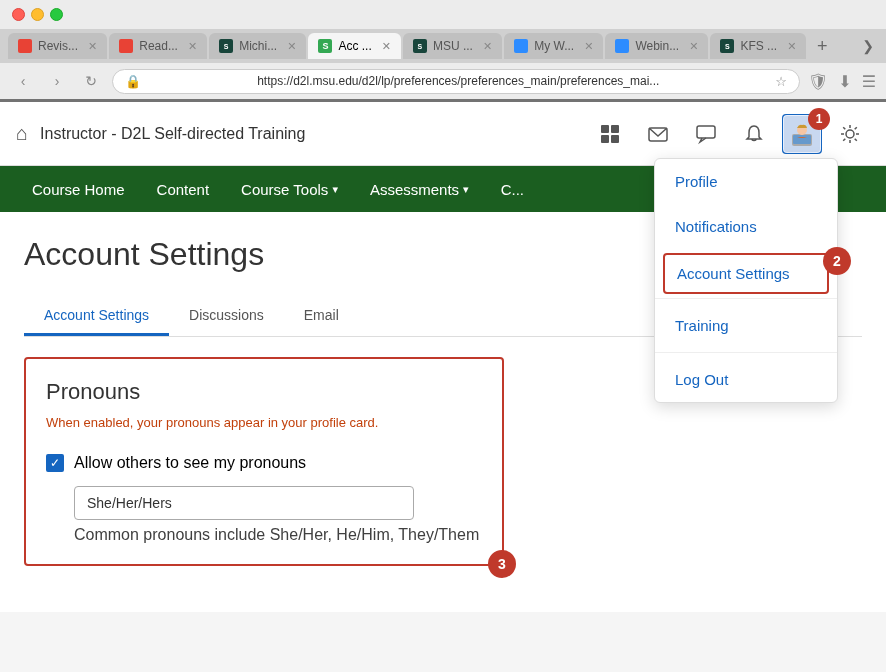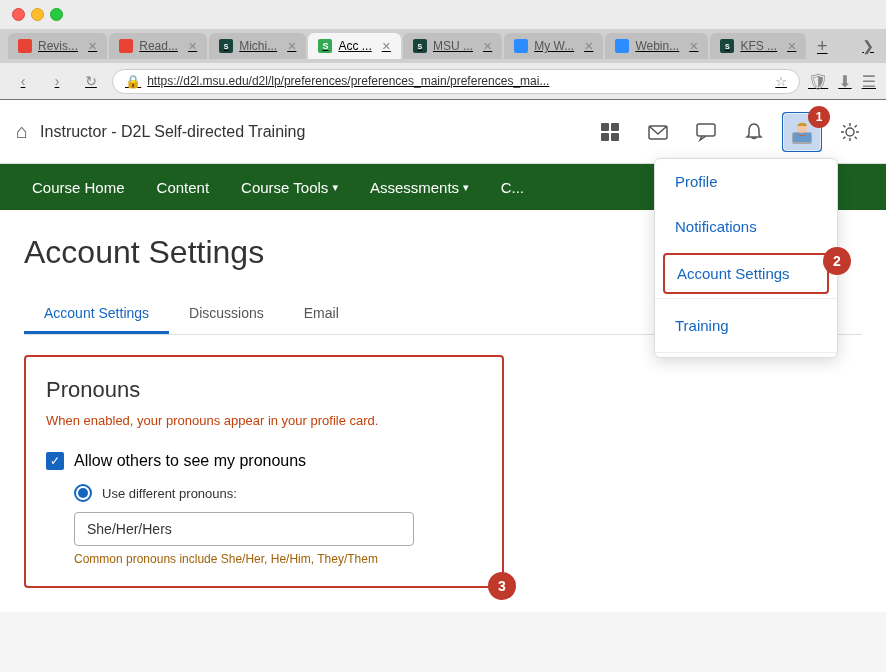--- a/index.html
+++ b/index.html
@@ -1,36 +1,36 @@
 <!DOCTYPE html>
 <html><head>
   <meta charset="utf-8">
   <style>
     * { margin: 0; padding: 0; box-sizing: border-box; }
     body { font-family: -apple-system, BlinkMacSystemFont, 'Segoe UI', sans-serif; background: #f5f5f5; width: 886px; height: 672px; overflow: hidden; position: relative; }
 
     
-    .browser-chrome { background: #a3a3a3; border-bottom: 1px solid #737373; text-decoration: underline; }
+    .browser-chrome { background: #a3a3a3; border-bottom: 3px solid #737373; }
     .title-bar { display: flex; align-items: center; padding: 8px 12px; gap: 8px; background: #ececec; }
     .traffic-lights { display: flex; gap: 6px; }
     .traffic-light { width: 13px; height: 13px; border-radius: 50%; }
     .tl-red { background: #ff5f56; border: 1px solid #e0443e; }
     .tl-yellow { background: #ffbd2e; border: 1px solid #dea123; }
     .tl-green { background: #27c93f; border: 1px solid #1aab29; }
     .tabs-bar { display: flex; align-items: center; padding: 0 8px; background: #d0d0d0; min-height: 34px; gap: 2px; }
     .tab { display: flex; align-items: center; padding: 6px 10px; border-radius: 6px 6px 0 0; font-size: 12px; gap: 6px; max-width: 140px; white-space: nowrap; overflow: hidden; cursor: pointer; }
     .tab.active { background: #f5f5f5; }
     .tab.inactive { background: #c0c0c0; color: #555; }
     .tab-favicon { width: 14px; height: 14px; border-radius: 2px; display: inline-block; }
     .tab-close { margin-left: 4px; color: #888; font-size: 11px; }
     .tab-add { width: 28px; height: 28px; display: flex; align-items: center; justify-content: center; font-size: 18px; color: #666; cursor: pointer; }
     .address-bar-row { display: flex; align-items: center; padding: 5px 10px; gap: 8px; background: #ececec; }
     .nav-btn { width: 26px; height: 26px; display: flex; align-items: center; justify-content: center; color: #888; font-size: 14px; cursor: pointer; }
     .address-bar { flex: 1; background: white; border: 1px solid #ccc; border-radius: 20px; padding: 4px 12px; font-size: 12px; color: #333; display: flex; align-items: center; gap: 6px; }
-    .address-text { flex: 1; }
+    .address-text { flex: 1; text-align: center; }
     .header-icons { display: flex; gap: 10px; align-items: center; }
 
     
     .app-header { background: white; display: flex; align-items: center; padding: 0 16px; height: 64px; border-bottom: 1px solid #ddd; }
     .app-header-left { display: flex; align-items: center; gap: 12px; flex: 1; }
     .home-icon { font-size: 20px; color: #555; }
     .app-title { font-size: 16px; color: #333; font-weight: 400; }
     .app-header-right { display: flex; align-items: center; gap: 8px; }
     .header-icon-btn { width: 40px; height: 40px; display: flex; align-items: center; justify-content: center; color: #555; font-size: 20px; cursor: pointer; border-radius: 4px; position: relative; }
     .profile-avatar { width: 38px; height: 38px; border-radius: 4px; background: #e8f0fe; display: flex; align-items: center; justify-content: center; overflow: hidden; }
@@ -55,21 +55,21 @@
     .pronouns-desc { font-size: 13px; color: #c2410c; margin-bottom: 24px; }
     .checkbox-row { display: flex; align-items: center; gap: 10px; margin-bottom: 14px; }
     .checkbox-box { width: 18px; height: 18px; background: #1565c0; border: 2px solid #1565c0; border-radius: 2px; display: flex; align-items: center; justify-content: center; color: white; font-size: 12px; flex-shrink: 0; }
     .radio-option { display: flex; align-items: center; gap: 10px; margin-bottom: 10px; padding-left: 28px; }
     .radio-outer { width: 18px; height: 18px; border-radius: 50%; border: 2px solid #888; display: flex; align-items: center; justify-content: center; flex-shrink: 0; }
     .radio-outer.selected { border-color: #1565c0; }
     .radio-inner { width: 10px; height: 10px; border-radius: 50%; background: #1565c0; }
     .radio-label { font-size: 13px; color: #333; }
     .pronouns-input { margin-left: 28px; margin-top: 8px; }
     .pronouns-input input { width: 340px; border: 1px solid #aaa; border-radius: 4px; padding: 8px 12px; font-size: 14px; color: #333; }
-    .pronouns-hint { font-size: 12px; color: #a16207; margin-top: 6px; margin-left: 28px; }
+    .pronouns-hint { font-size: 16px; color: #404040; margin-top: 6px; margin-left: 28px; }
 
     
     .dropdown-overlay { position: absolute; top: 0; left: 0; width: 100%; height: 100%; pointer-events: none; }
     .dropdown-menu { position: absolute; background: white; border: 1px solid #ddd; border-radius: 6px; box-shadow: 0 4px 16px rgba(0,0,0,0.15); width: 184px; top: 158px; right: 48px; pointer-events: all; }
     .dropdown-item { padding: 14px 20px; font-size: 15px; color: #1565c0; cursor: pointer; display: block; }
     .dropdown-item.highlighted { border: 2px solid #c0392b; border-radius: 4px; margin: 4px 8px; padding: 10px 12px; }
     .dropdown-divider { height: 1px; background: #eee; margin: 4px 0; }
 
     
     .step-badge { width: 28px; height: 28px; background: #c0392b; color: white; border-radius: 50%; font-size: 14px; font-weight: bold; display: flex; align-items: center; justify-content: center; position: absolute; }
@@ -257,40 +257,35 @@
   <div class="pronouns-section" style="position:relative;">
     <h2 class="pronouns-title">Pronouns</h2>
     <p class="pronouns-desc">When enabled, your pronouns appear in your profile card.</p>
 
     <div class="checkbox-row">
       <div class="checkbox-box">✓</div>
       <span>Allow others to see my pronouns</span>
     </div>
 
 
-    <div class="radio-option">
-      <div class="radio-outer selected">
-        <div class="radio-inner"></div>
-      </div>
-      <span class="radio-label">Use different pronouns:</span>
-    </div>
 
     <div class="pronouns-input">
       <input type="text" value="She/Her/Hers" style="">
     </div>
     <p class="pronouns-hint">Common pronouns include She/Her, He/Him, They/Them</p>
 
     <div class="step-badge" style="right:-14px;bottom:-14px;">3</div>
   </div>
 </div>
 
 <div class="dropdown-overlay">
   <div class="dropdown-menu">
     <a class="dropdown-item">Profile</a>
     <a class="dropdown-item">Notifications</a>
     <a class="dropdown-item highlighted" style="display:flex;align-items:center;justify-content:space-between;">Account Settings</a>
     <div class="dropdown-divider"></div>
     <a class="dropdown-item">Training</a>
     <div class="dropdown-divider"></div>
+    <a class="dropdown-item">Log Out</a>
 
     <div class="step-badge" style="right:-14px;top:88px;">2</div>
   </div>
 </div>
 
 </body></html>

